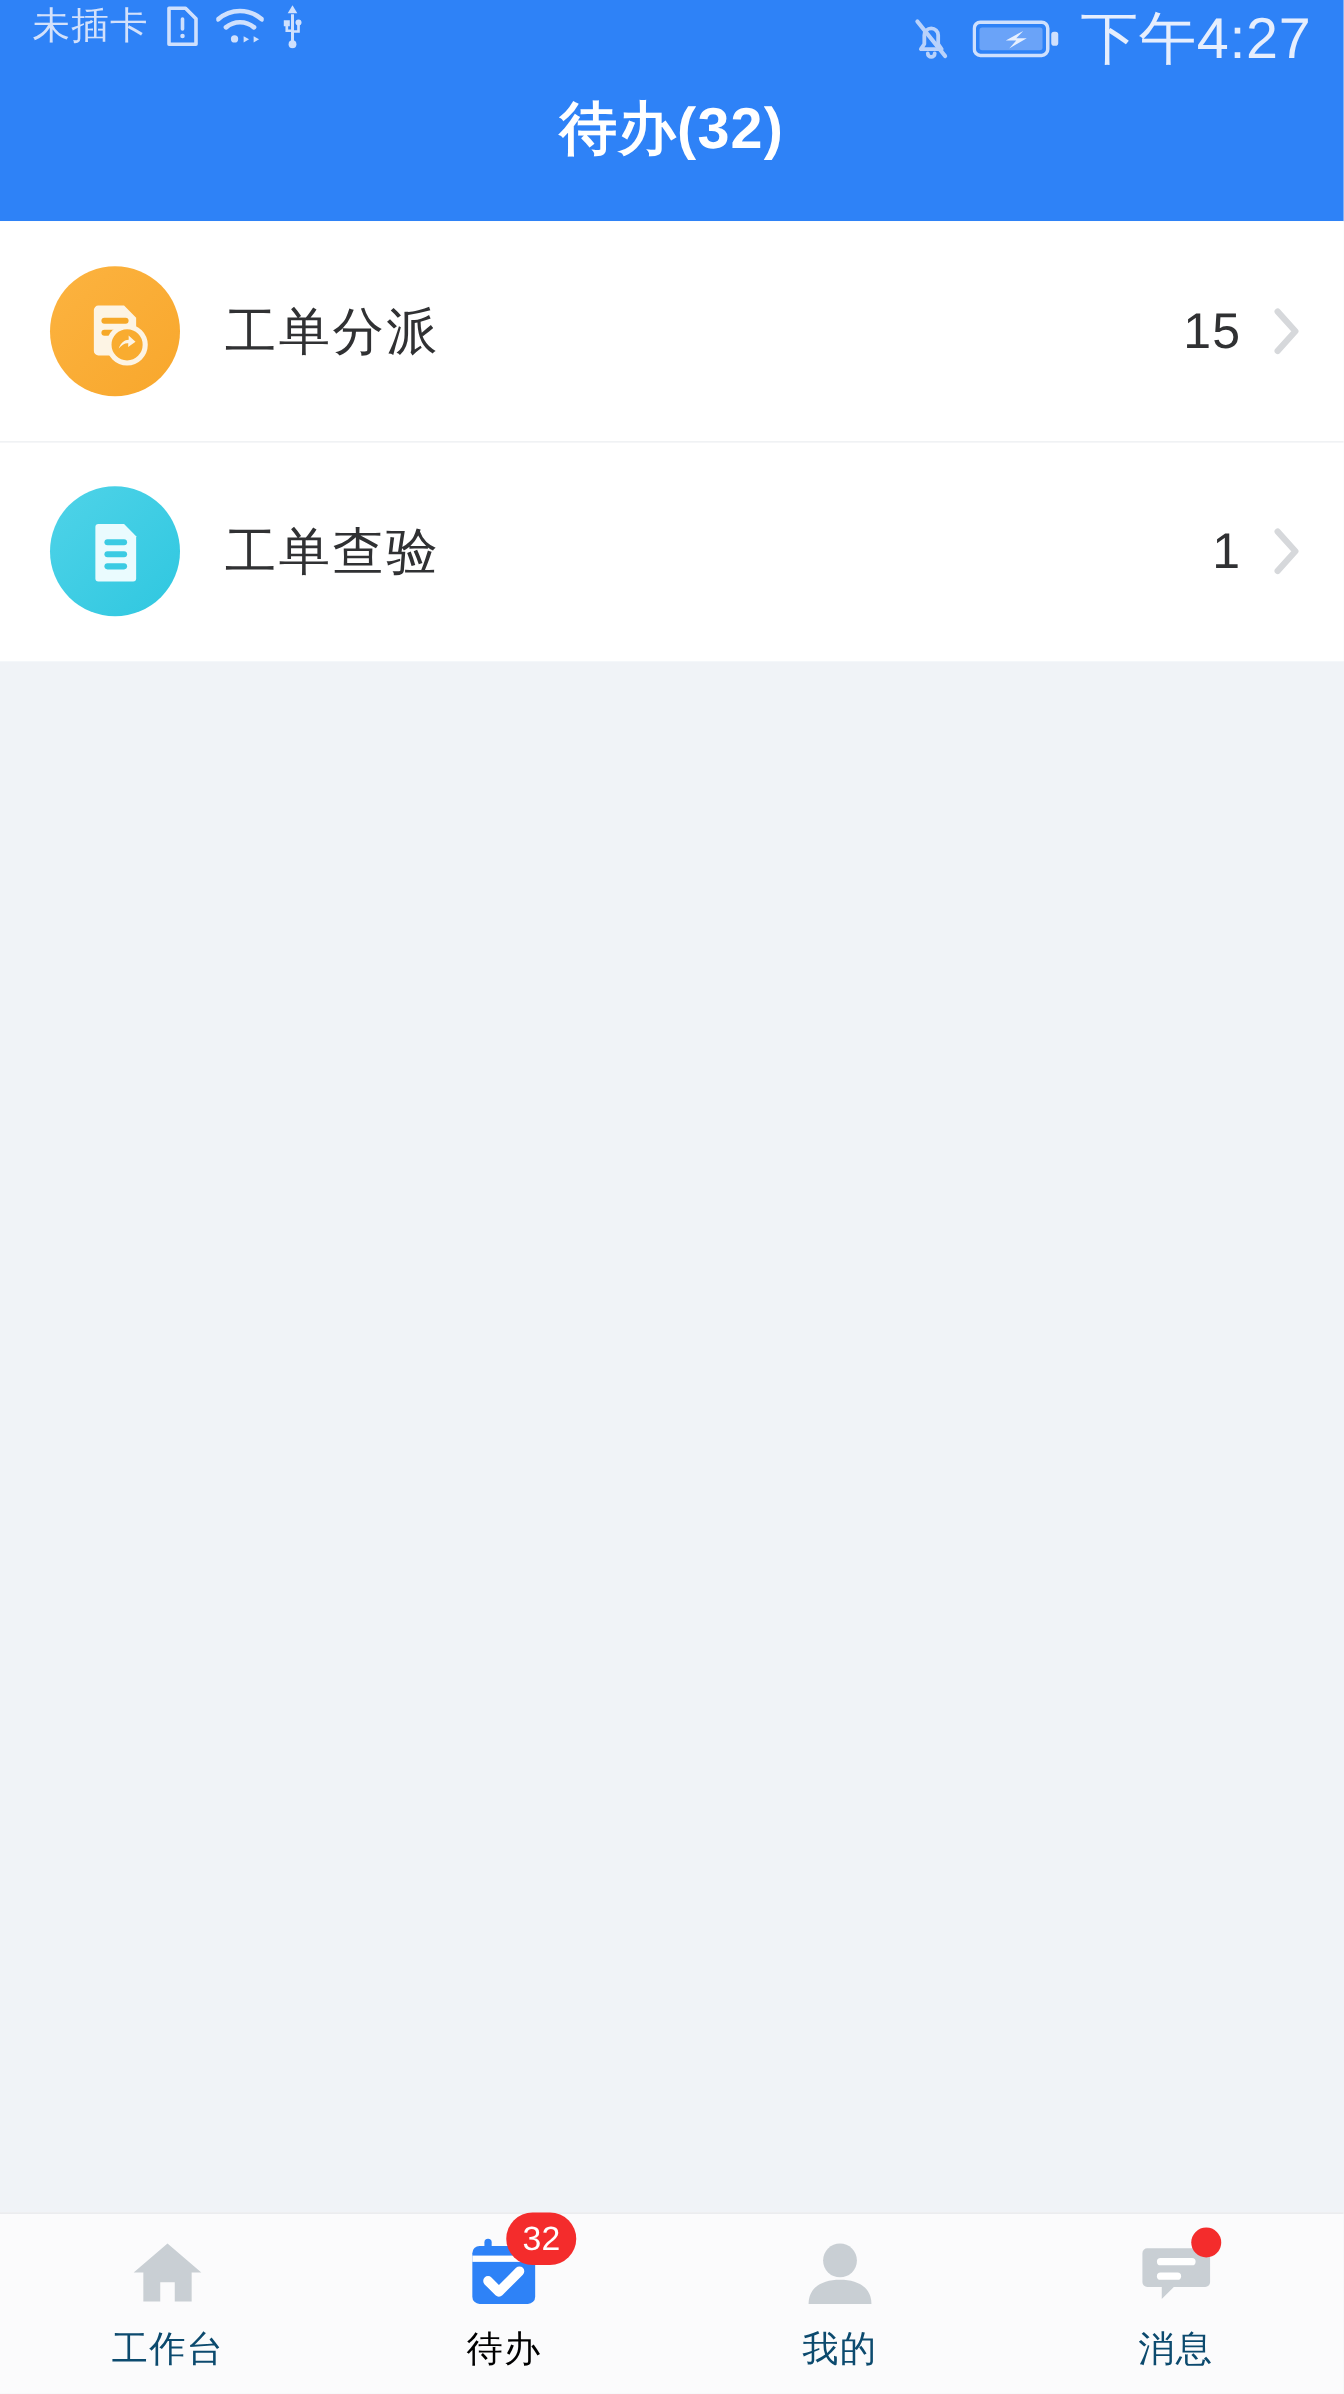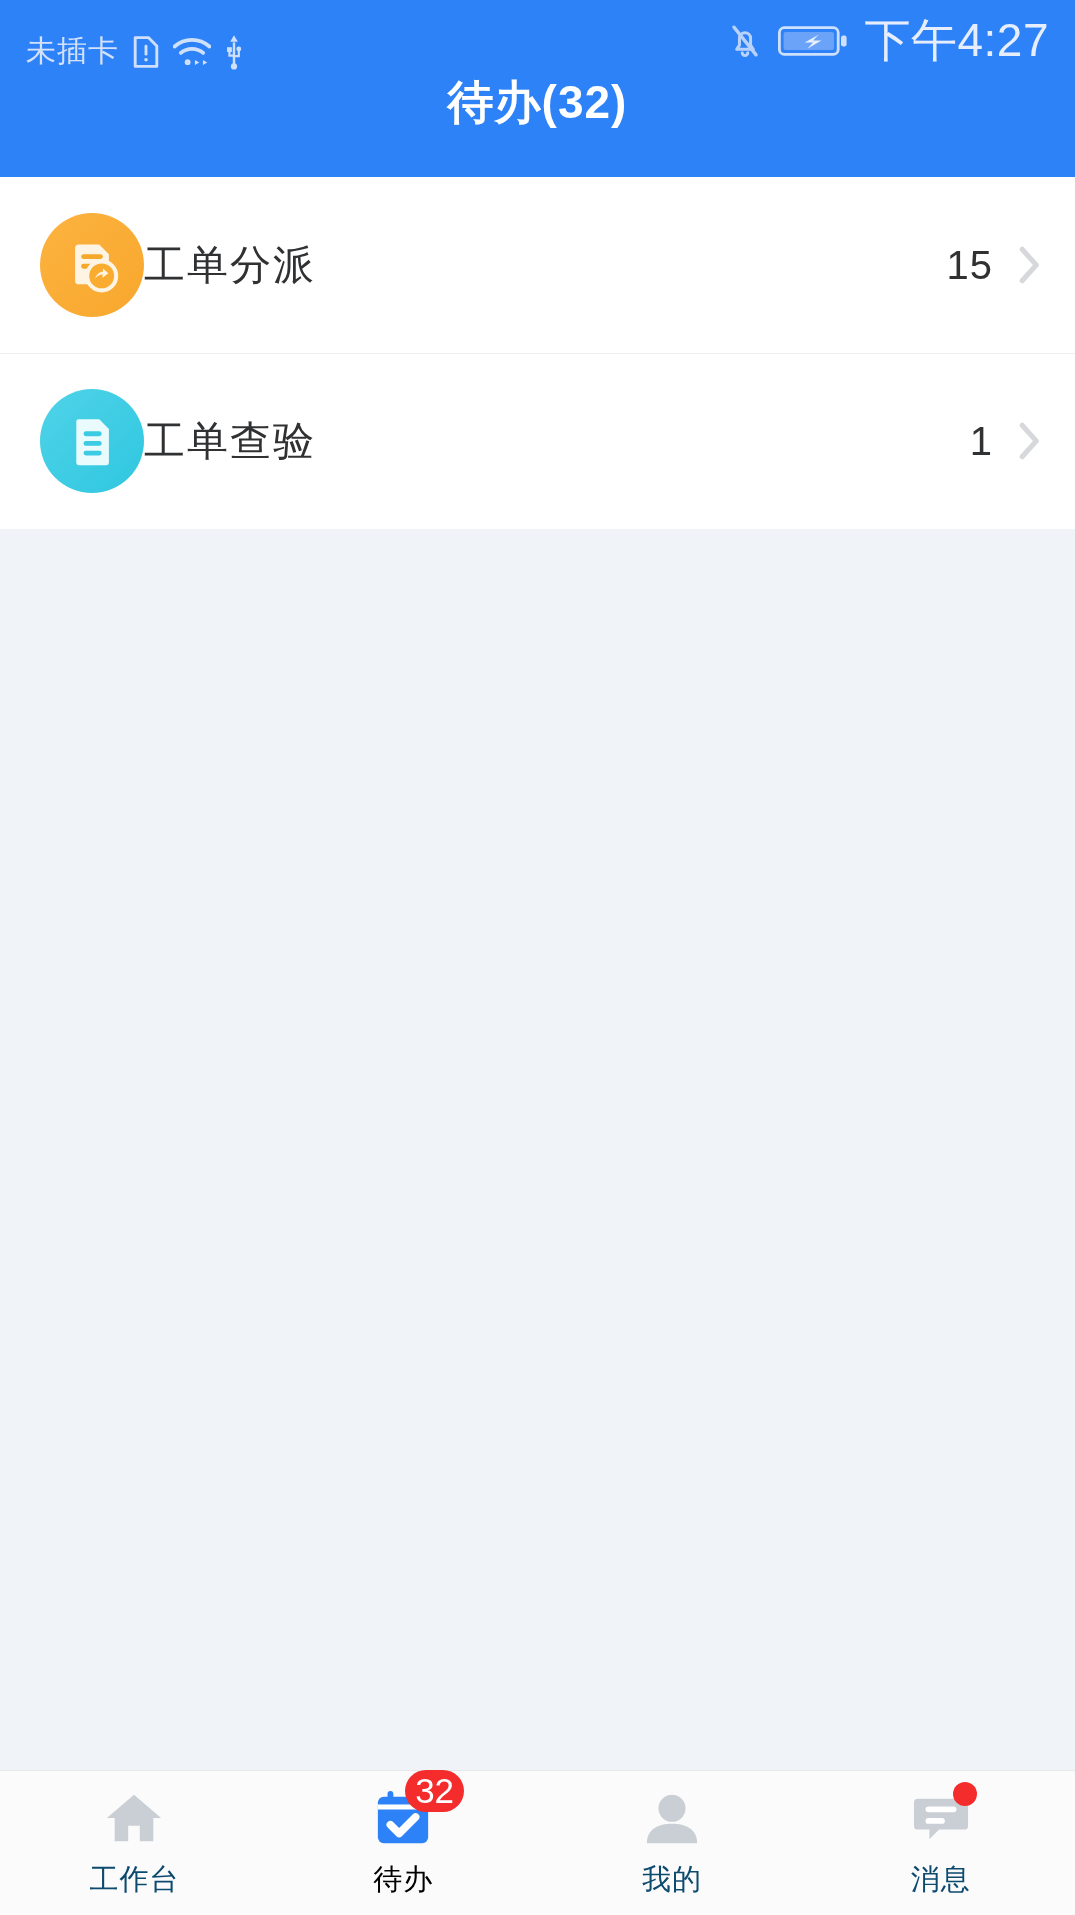--- a/index.html
+++ b/index.html
@@ -7,21 +7,21 @@
     width:1075px; height:1915px;
     font-family:"Liberation Sans","DejaVu Sans",sans-serif;
     background:#f0f3f7;
     overflow:hidden;
   }
   .phone { position:relative; width:1075px; height:1915px; display:flex; flex-direction:column; }
 
   
   .statusbar {
     height:72px; background:#2e82f7; color:#cfe0fd;
-    display:flex; align-items:flex-end; justify-content:space-between;
+    display:flex; align-items:flex-start; justify-content:space-between;
     padding:0 26px; flex:0 0 auto;
   }
   .sb-left { display:flex; align-items:center; gap:12px; }
   .sb-right { display:flex; align-items:center; gap:16px; }
   .sb-text { font-size:30px; letter-spacing:1px; color:#d3e1fb; }
   .sb-time { font-size:46px; color:#e6eefd; letter-spacing:0.5px; }
   .sb-ico { display:inline-flex; align-items:center; }
 
   
   .header {
@@ -45,21 +45,21 @@
   .row-icon {
     width:104px; height:104px; border-radius:50%;
     display:flex; align-items:center; justify-content:center;
     flex:0 0 auto;
   }
   .row-icon svg { display:block; }
   .ic-assign { background:linear-gradient(135deg,#fcb340,#f8a72c); }
   .ic-process { background:linear-gradient(135deg,#4fd3e8,#2fc7e0); }
   .ic-inspect { background:linear-gradient(145deg,#58a3fb,#2f7ef3); }
   .row-label {
-    font-size:41px; color:#303133;
+    margin-left:36px; font-size:41px; color:#303133;
     letter-spacing:2px; flex:1 1 auto;
   }
   .row-count {
     font-size:40px; color:#303133; letter-spacing:1px;
     margin-right:26px;
     margin-left:13px;
   }
   .chev { width:22px; height:38px; flex:0 0 auto; }
 
   .spacer { flex:1 1 auto; background:#f0f3f7; }
@@ -75,21 +75,21 @@
     position:relative;
   }
   .tab-ico { position:relative; width:68px; height:64px;
              display:flex; align-items:center; justify-content:center; }
   .tab-label { font-size:29px; color:#0c4a6e; letter-spacing:1px; }
   .tab.active .tab-label { color:#000000; }
   .badge-num {
     position:absolute; top:-16px; left:36px;
     min-width:56px; height:42px; padding:0 10px;
     background:#f42c2c; color:#fff; border-radius:21px;
-    font-size:35px; display:flex; align-items:center; justify-content:center;
+    font-size:27px; display:flex; align-items:center; justify-content:center;
     font-weight:500;
   }
   .badge-dot {
     position:absolute; top:-4px; right:-2px;
     width:24px; height:24px; background:#f42c2c; border-radius:50%;
   }
 </style>
 </head>
 <body>
 

